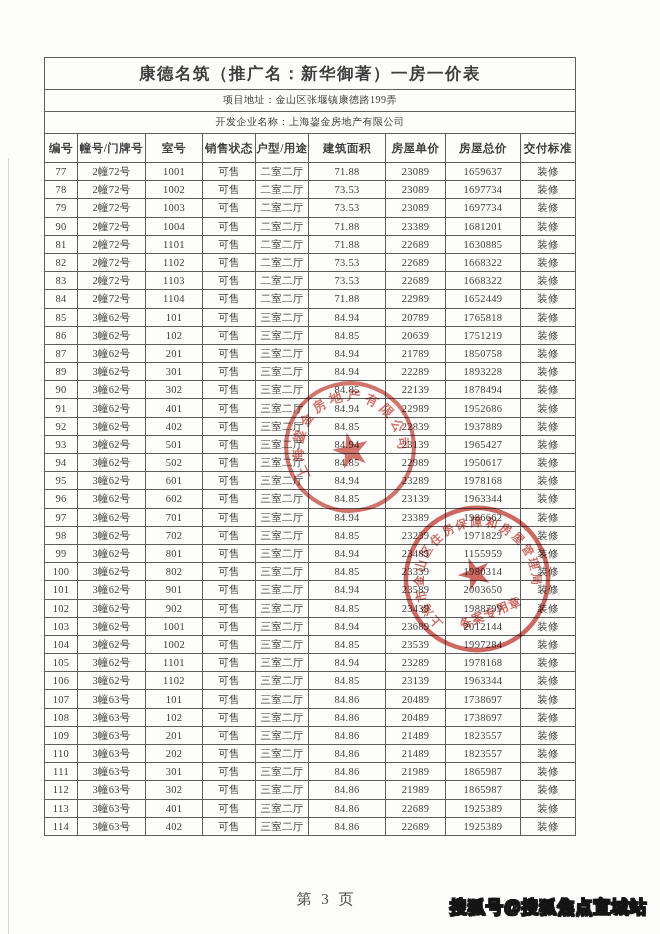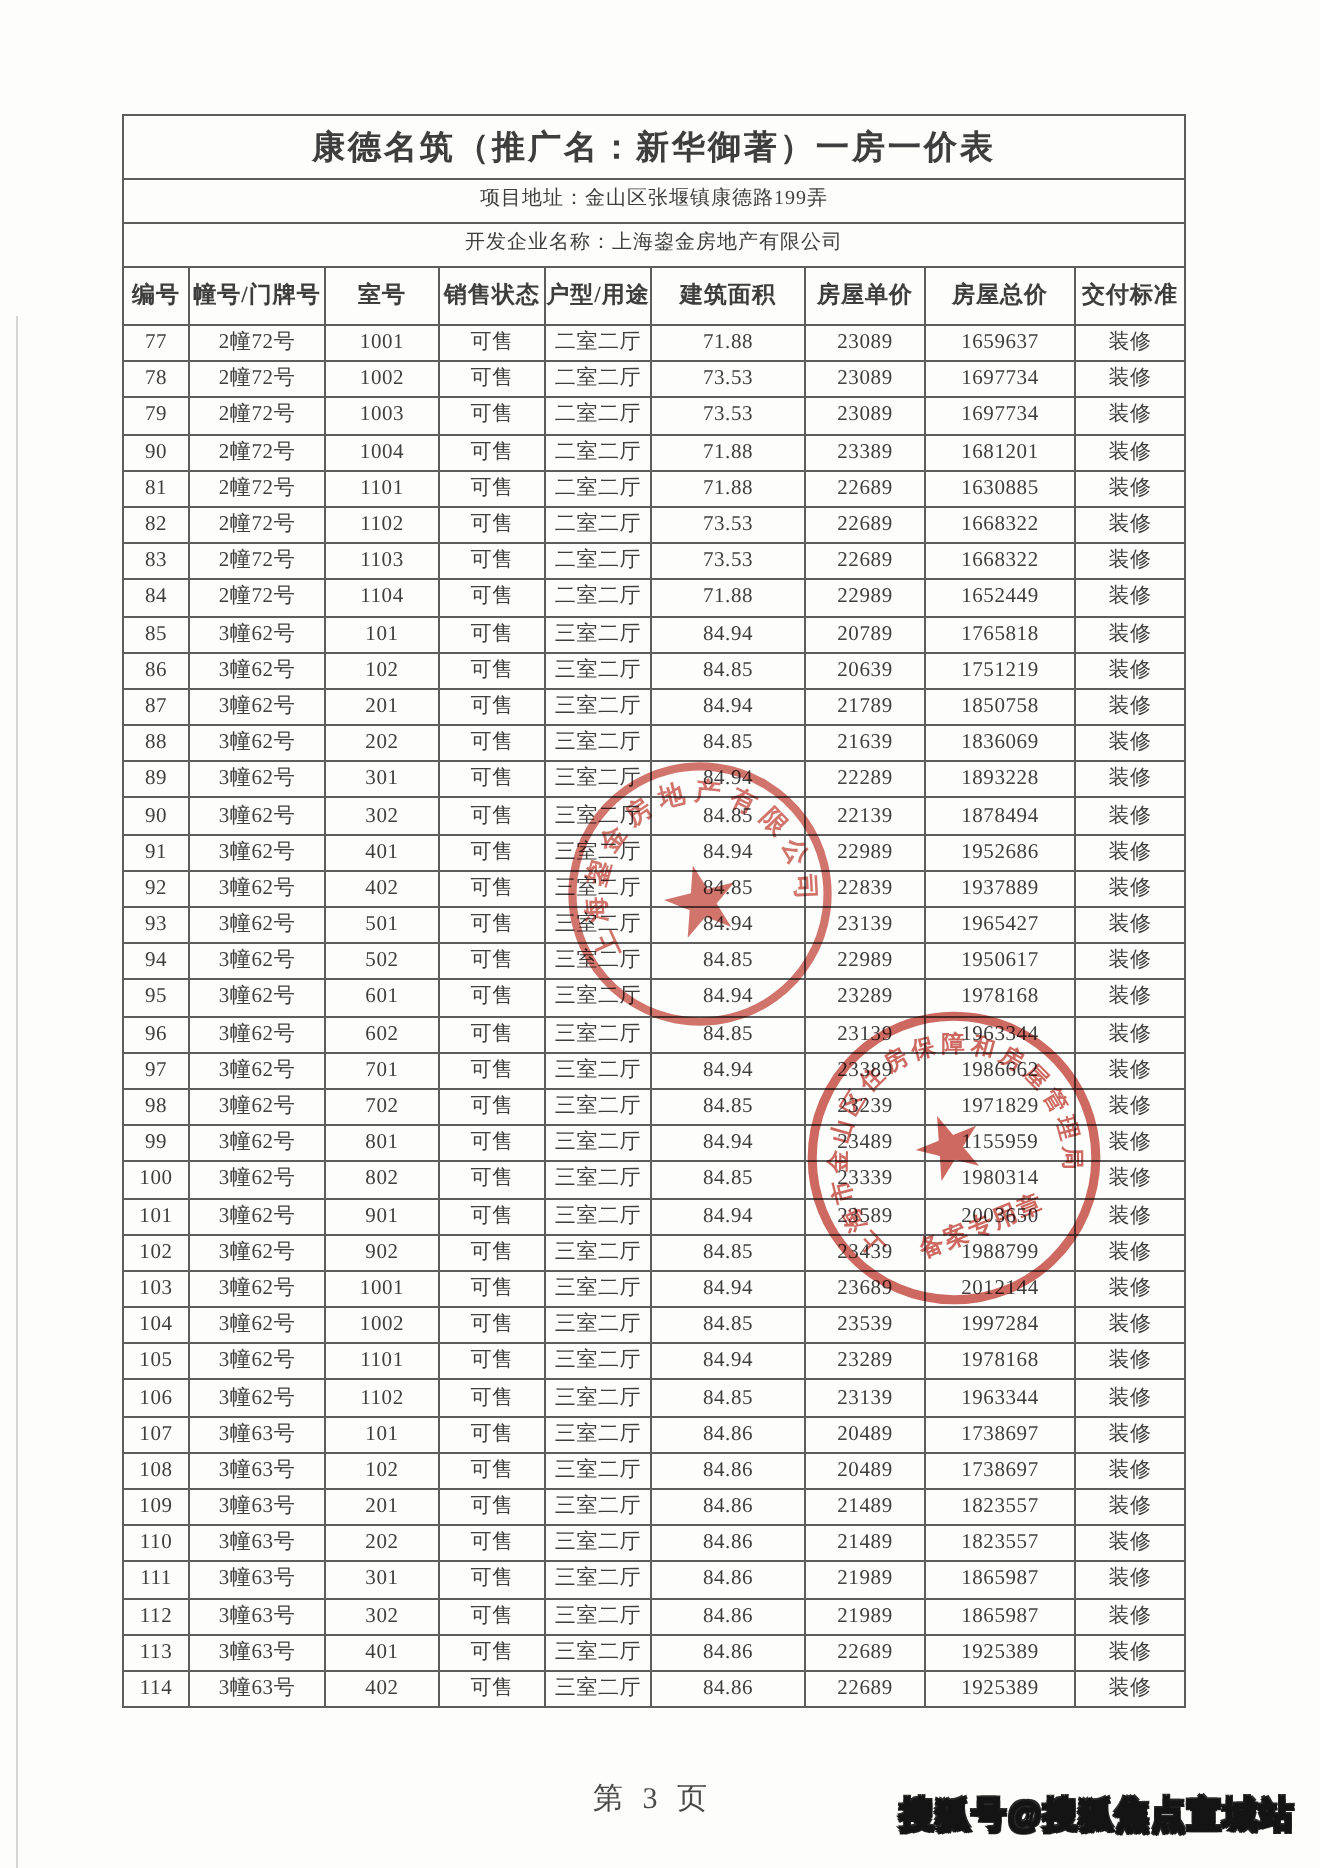--- a/index.html
+++ b/index.html
@@ -5,21 +5,21 @@
   html,body{margin:0;padding:0;}
   body{
     width:660px;height:934px;position:relative;overflow:hidden;
     background:#fdfdfb;
     font-family:"Liberation Serif","DejaVu Serif",serif;
     color:#3e3e3e;
   }
   .page-edge{position:absolute;left:8px;top:158px;width:1px;height:776px;background:#d8d6d2;}
   
   table.price{
-    position:absolute;left:61px;top:57px;width:531px;
+    position:absolute;left:44px;top:57px;width:531px;
     border-collapse:collapse;table-layout:fixed;
     border:1.5px solid #4c4c4c;
     padding-left:43px;
   }
   table.price td,table.price th{
     border:1px solid #5d5d5d;
     text-align:center;vertical-align:middle;
     padding:0;line-height:1.05;
     color:#3e3e3e;
     overflow:hidden;white-space:nowrap;
@@ -201,31 +201,20 @@
     <td>3幢62号</td>
     <td>201</td>
     <td>可售</td>
     <td>三室二厅</td>
     <td>84.94</td>
     <td>21789</td>
     <td>1850758</td>
     <td>装修</td>
   </tr>
       <tr class="drow">
-    <td>88</td>
-    <td>3幢62号</td>
-    <td>202</td>
-    <td>可售</td>
-    <td>三室二厅</td>
-    <td>84.85</td>
-    <td>21639</td>
-    <td>1836069</td>
-    <td>装修</td>
-  </tr>
-      <tr class="drow">
     <td>89</td>
     <td>3幢62号</td>
     <td>301</td>
     <td>可售</td>
     <td>三室二厅</td>
     <td>84.94</td>
     <td>22289</td>
     <td>1893228</td>
     <td>装修</td>
   </tr>

